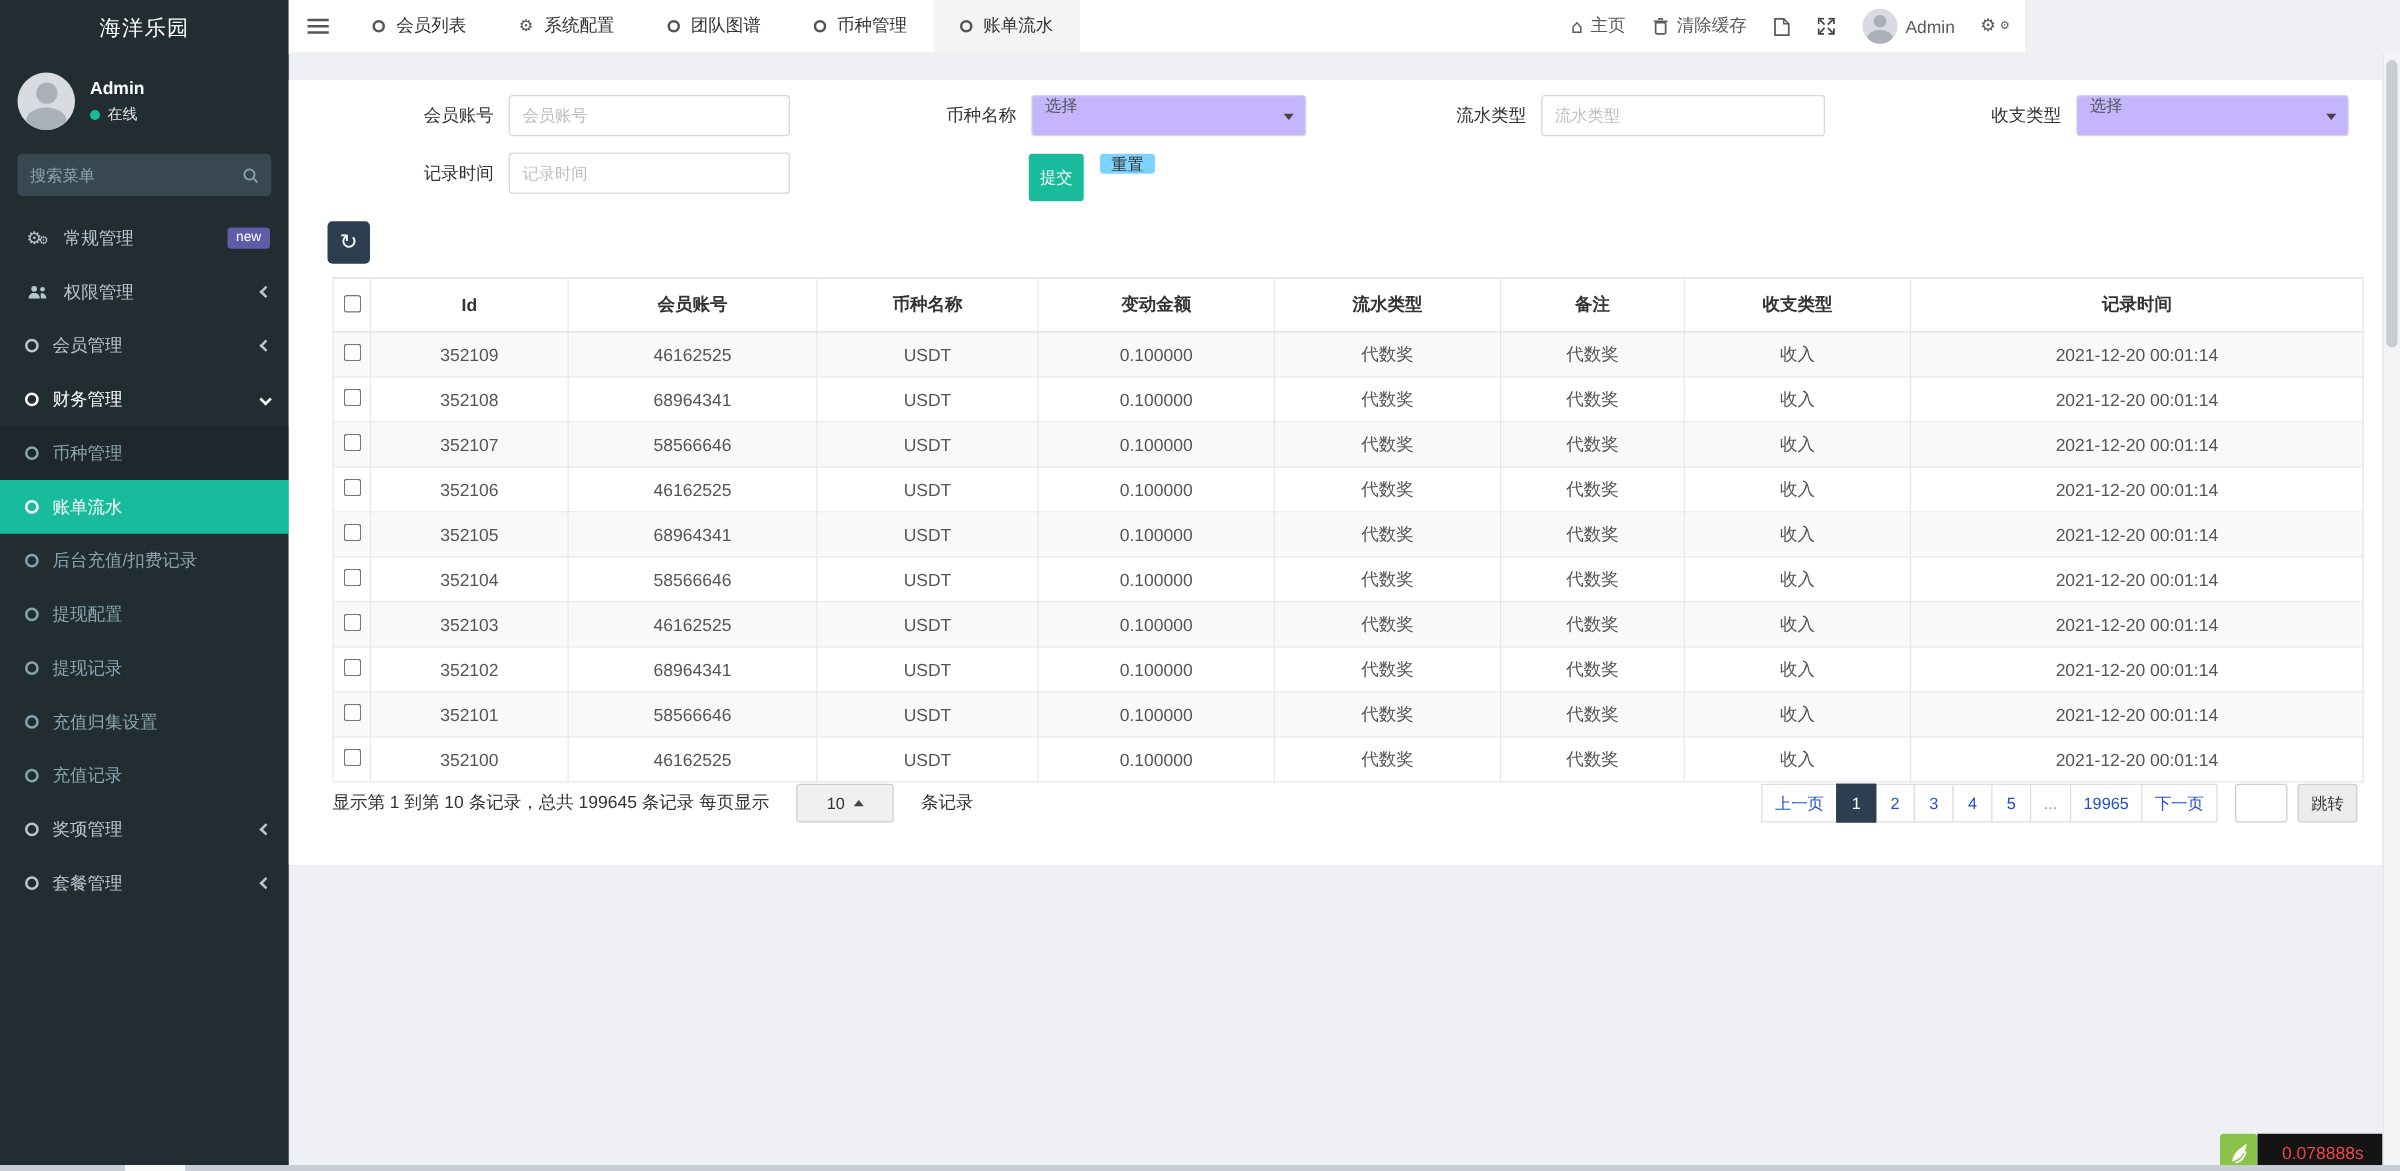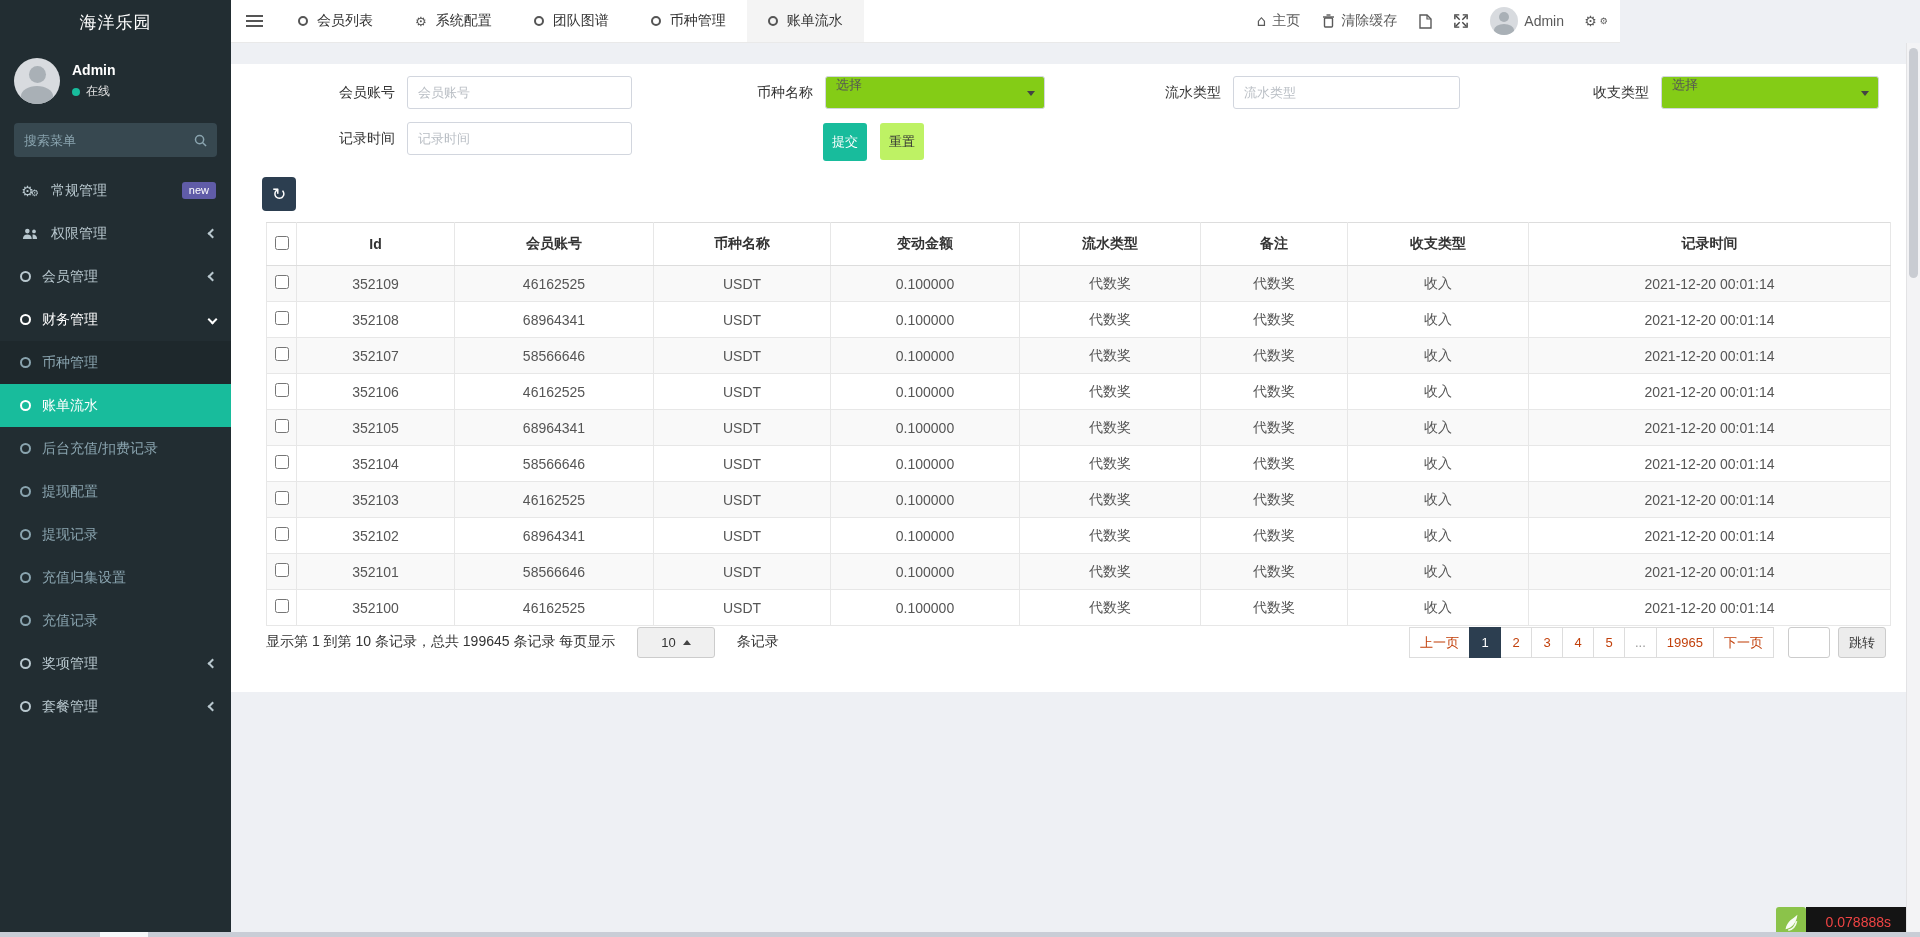--- a/index.html
+++ b/index.html
@@ -54,41 +54,41 @@
   .homeglyph{font-family:"DejaVu Sans",sans-serif;font-size:15px;line-height:1}
 
   
   .content{position:absolute;left:231px;top:43px;width:1689px;height:894px}
   .panel{position:absolute;left:0;top:21px;width:1675px;height:628px;background:#fff}
 
   .fgroup{position:absolute;display:flex;align-items:center;height:33px}
   .flabel{width:90px;text-align:right;margin-right:12px;color:#333;font-size:14px;white-space:nowrap}
   .finput{height:33px;border:1px solid #d2d6de;border-radius:3px;padding:0 10px;font-size:13px;color:#555;outline:0;background:#fff}
   .finput::placeholder{color:#b9bec4}
-  .fselect{position:relative;height:33px;border:1px solid #d2d6de;border-radius:3px;display:flex;align-items:center;padding:0 26px 16px 10px;font-size:13px;color:#555;cursor:pointer;background:#84cc16}
+  .fselect{position:relative;height:33px;border:1px solid #d2d6de;border-radius:3px;display:flex;align-items:center;padding:0 26px 16px 10px;font-size:13px;color:#555;cursor:pointer;background:#c4b5fd}
   .caret-dn{position:absolute;right:9px;top:14px;width:0;height:0;border-left:4px solid transparent;border-right:4px solid transparent;border-top:5px solid #444}
   .caret-up{width:0;height:0;border-left:4px solid transparent;border-right:4px solid transparent;border-bottom:5px solid #444}
 
   .btn{border:0;border-radius:3px;font-size:13px;cursor:pointer;font-family:inherit}
   .btn-submit{position:absolute;left:592px;top:59px;height:38px;padding:0 9px;background:#18bc9c;color:#fff}
-  .btn-reset{position:absolute;left:649px;top:59px;height:37px;padding:0 9px;background:#bef264;color:#333}
+  .btn-reset{position:absolute;left:649px;top:59px;height:16px;padding:0 9px;background:#7dd3fc;color:#333}
   .btn-refresh{position:absolute;left:31px;top:113px;width:34px;height:34px;background:#2c3e50;color:#fff;border:0;border-radius:4px;font-size:17px;cursor:pointer;font-family:"DejaVu Sans",sans-serif;line-height:1}
 
   .table-wrap{position:absolute;left:35px;top:158px;width:1624px}
   table{border-collapse:collapse;table-layout:fixed;width:1624px}
   th,td{border:1px solid #e7e7e7;text-align:center;overflow:hidden;white-space:nowrap}
   thead th{height:43px;font-weight:bold;font-size:14px;color:#333;border-bottom-color:#ddd;border-top-color:#ddd}
   td{height:36px;font-size:14px;color:#555}
   tr.odd td{background:#f9f9f9}
   input[type="checkbox"]{width:14px;height:14px;cursor:pointer}
 
   .pg-summary{position:absolute;left:35px;top:560px;height:36px;display:flex;align-items:center;font-size:14px;color:#333;gap:22px}
   .pp-btn{height:31px;border:1px solid #ccc;background:#f0f0f0;border-radius:3px;display:flex;align-items:center;gap:7px;padding:0 23px;font-size:13px;color:#333;cursor:pointer}
   .pager{position:absolute;right:20px;top:563px;display:flex;align-items:center}
-  .pbtn{min-width:32px;height:31px;border:1px solid #ddd;background:#fff;color:#c2410c;font-size:13px;display:flex;align-items:center;justify-content:center;padding:0 10px;margin-left:-1px;cursor:pointer}
+  .pbtn{min-width:32px;height:31px;border:1px solid #ddd;background:#fff;color:#1d4ed8;font-size:13px;display:flex;align-items:center;justify-content:center;padding:0 10px;margin-left:-1px;cursor:pointer}
   .pbtn.active{background:#2c3e50;border-color:#2c3e50;color:#fff;position:relative;z-index:1}
   .pbtn.ellipsis{color:#999}
   .jump-input{width:42px;height:31px;border:1px solid #ccc;border-radius:3px;margin-left:14px;outline:0;padding:0 6px;font-size:13px}
   .jump-btn{height:31px;padding:0 10px;background:#ececec;border:1px solid #ccc;border-radius:3px;margin-left:8px;font-size:13px;color:#333;cursor:pointer}
 
   .timer-wrap{position:absolute;right:9px;bottom:0;display:flex;align-items:stretch;height:30px}
   .tp-logo{width:30px;height:30px;border-radius:3px;background:#8bc34a;display:flex;align-items:center;justify-content:center}
   .timer-badge{background:#141414;color:#ef4444;font-size:14px;display:flex;align-items:center;padding:0 20px;min-width:68px;justify-content:center}
 
   .vscroll{position:absolute;right:0;top:43px;width:14px;height:889px;background:#f3f3f5;border-left:1px solid #e3e3e5}

